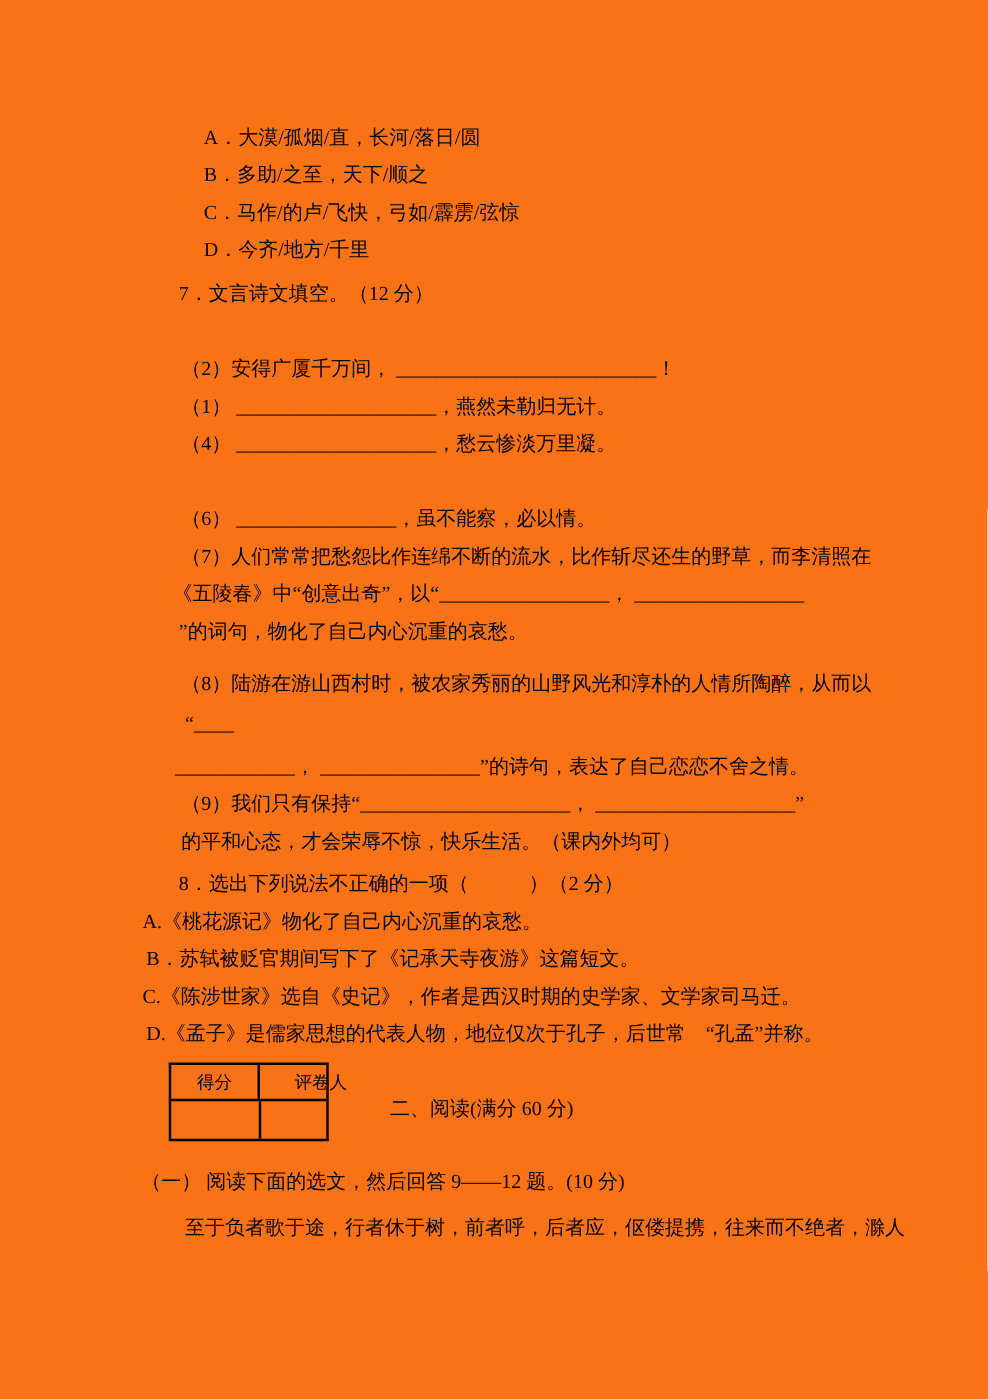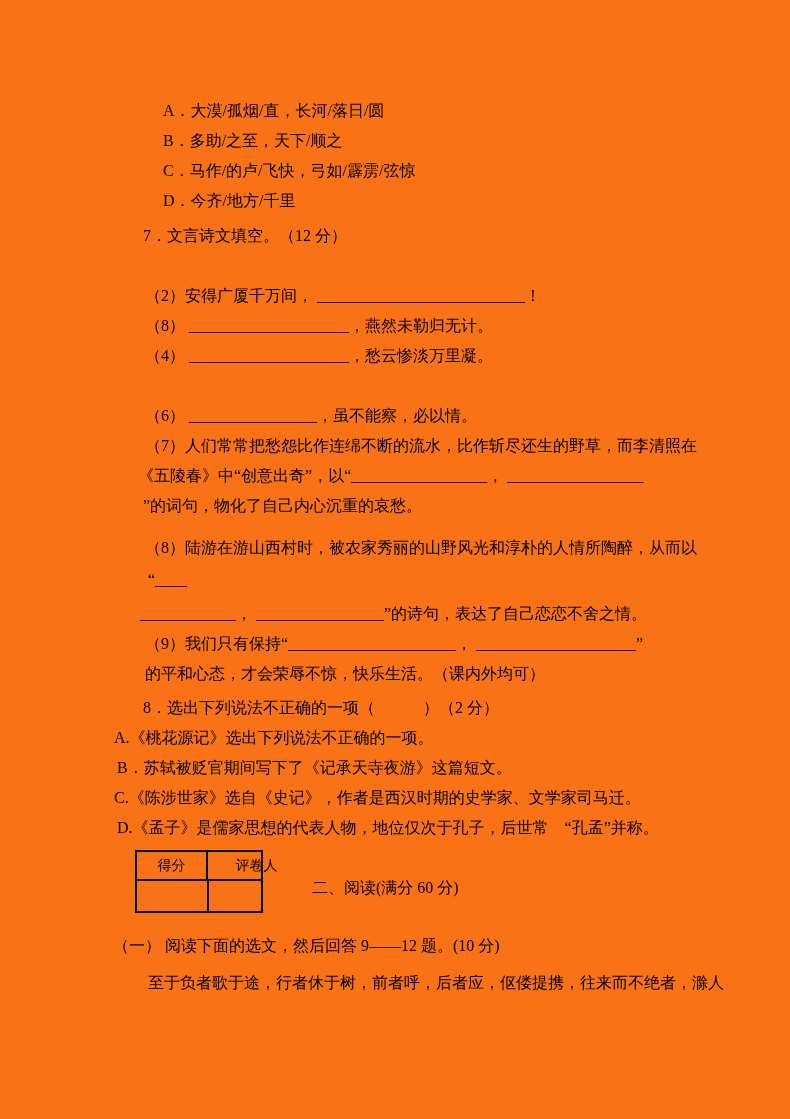--- a/index.html
+++ b/index.html
@@ -68,34 +68,34 @@
 
 <div class="page">
 
   <div class="line q6a">A．大漠/孤烟/直，长河/落日/圆</div>
   <div class="line q6b">B．多助/之至，天下/顺之</div>
   <div class="line q6c">C．马作/的卢/飞快，弓如/霹雳/弦惊</div>
   <div class="line q6d">D．今齐/地方/千里</div>
 
   <div class="line q7stem">7．文言诗文填空。（12 分）</div>
   <div class="line i2">（2）安得广厦千万间， __________________________！</div>
-  <div class="line i3">（8） ____________________，燕然未勒归无计。</div>
+  <div class="line i3">（1） ____________________，燕然未勒归无计。</div>
   <div class="line i4">（4） ____________________，愁云惨淡万里凝。</div>
   <div class="line i6">（6） ________________，虽不能察，必以情。</div>
   <div class="line i7l1">（7）人们常常把愁怨比作连绵不断的流水，比作斩尽还生的野草，而李清照在</div>
   <div class="line i7l2">《五陵春》中“创意出奇”，以“_________________， _________________</div>
   <div class="line i7l3">”的词句，物化了自己内心沉重的哀愁。</div>
   <div class="line i8l1">（8）陆游在游山西村时，被农家秀丽的山野风光和淳朴的人情所陶醉，从而以</div>
   <div class="line i8l2">“____</div>
   <div class="line i8l3">____________， ________________”的诗句，表达了自己恋恋不舍之情。</div>
   <div class="line i9l1">（9）我们只有保持“_____________________， ____________________”</div>
   <div class="line i9l2">的平和心态，才会荣辱不惊，快乐生活。（课内外均可）</div>
 
   <div class="line q8stem">8．选出下列说法不正确的一项（　　　）（2 分）</div>
-  <div class="line q8a">A.《桃花源记》选出下列说法不正确的一项。</div>
+  <div class="line q8a">A.《桃花源记》物化了自己内心沉重的哀愁。</div>
   <div class="line q8b">B．苏轼被贬官期间写下了《记承天寺夜游》这篇短文。</div>
   <div class="line q8c">C.《陈涉世家》选自《史记》，作者是西汉时期的史学家、文学家司马迁。</div>
   <div class="line q8d">D.《孟子》是儒家思想的代表人物，地位仅次于孔子，后世常　“孔孟”并称。</div>
 
   <div class="score-table">
     <div class="st-row st-header">
       <div class="st-cell st-c1">得分</div>
       <div class="st-cell st-c2">评卷人</div>
     </div>
     <div class="st-row st-body">

